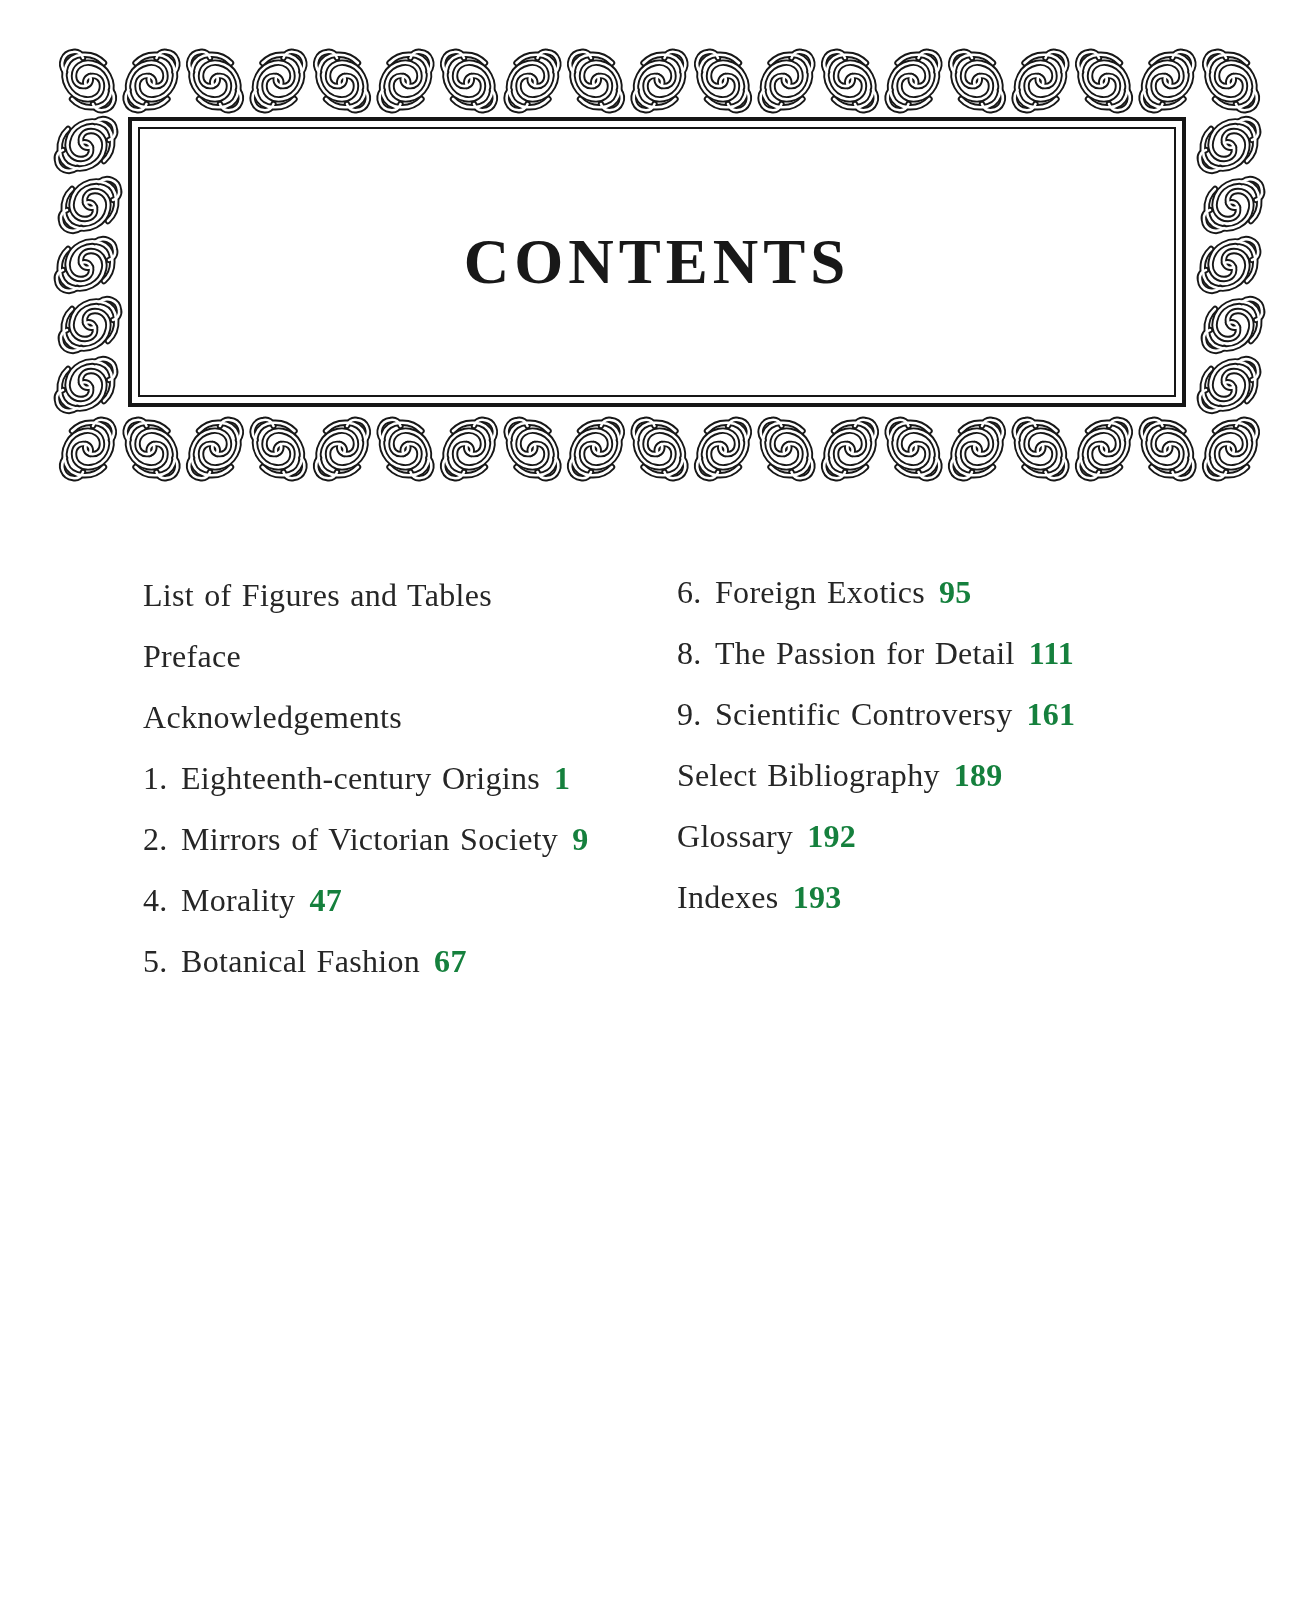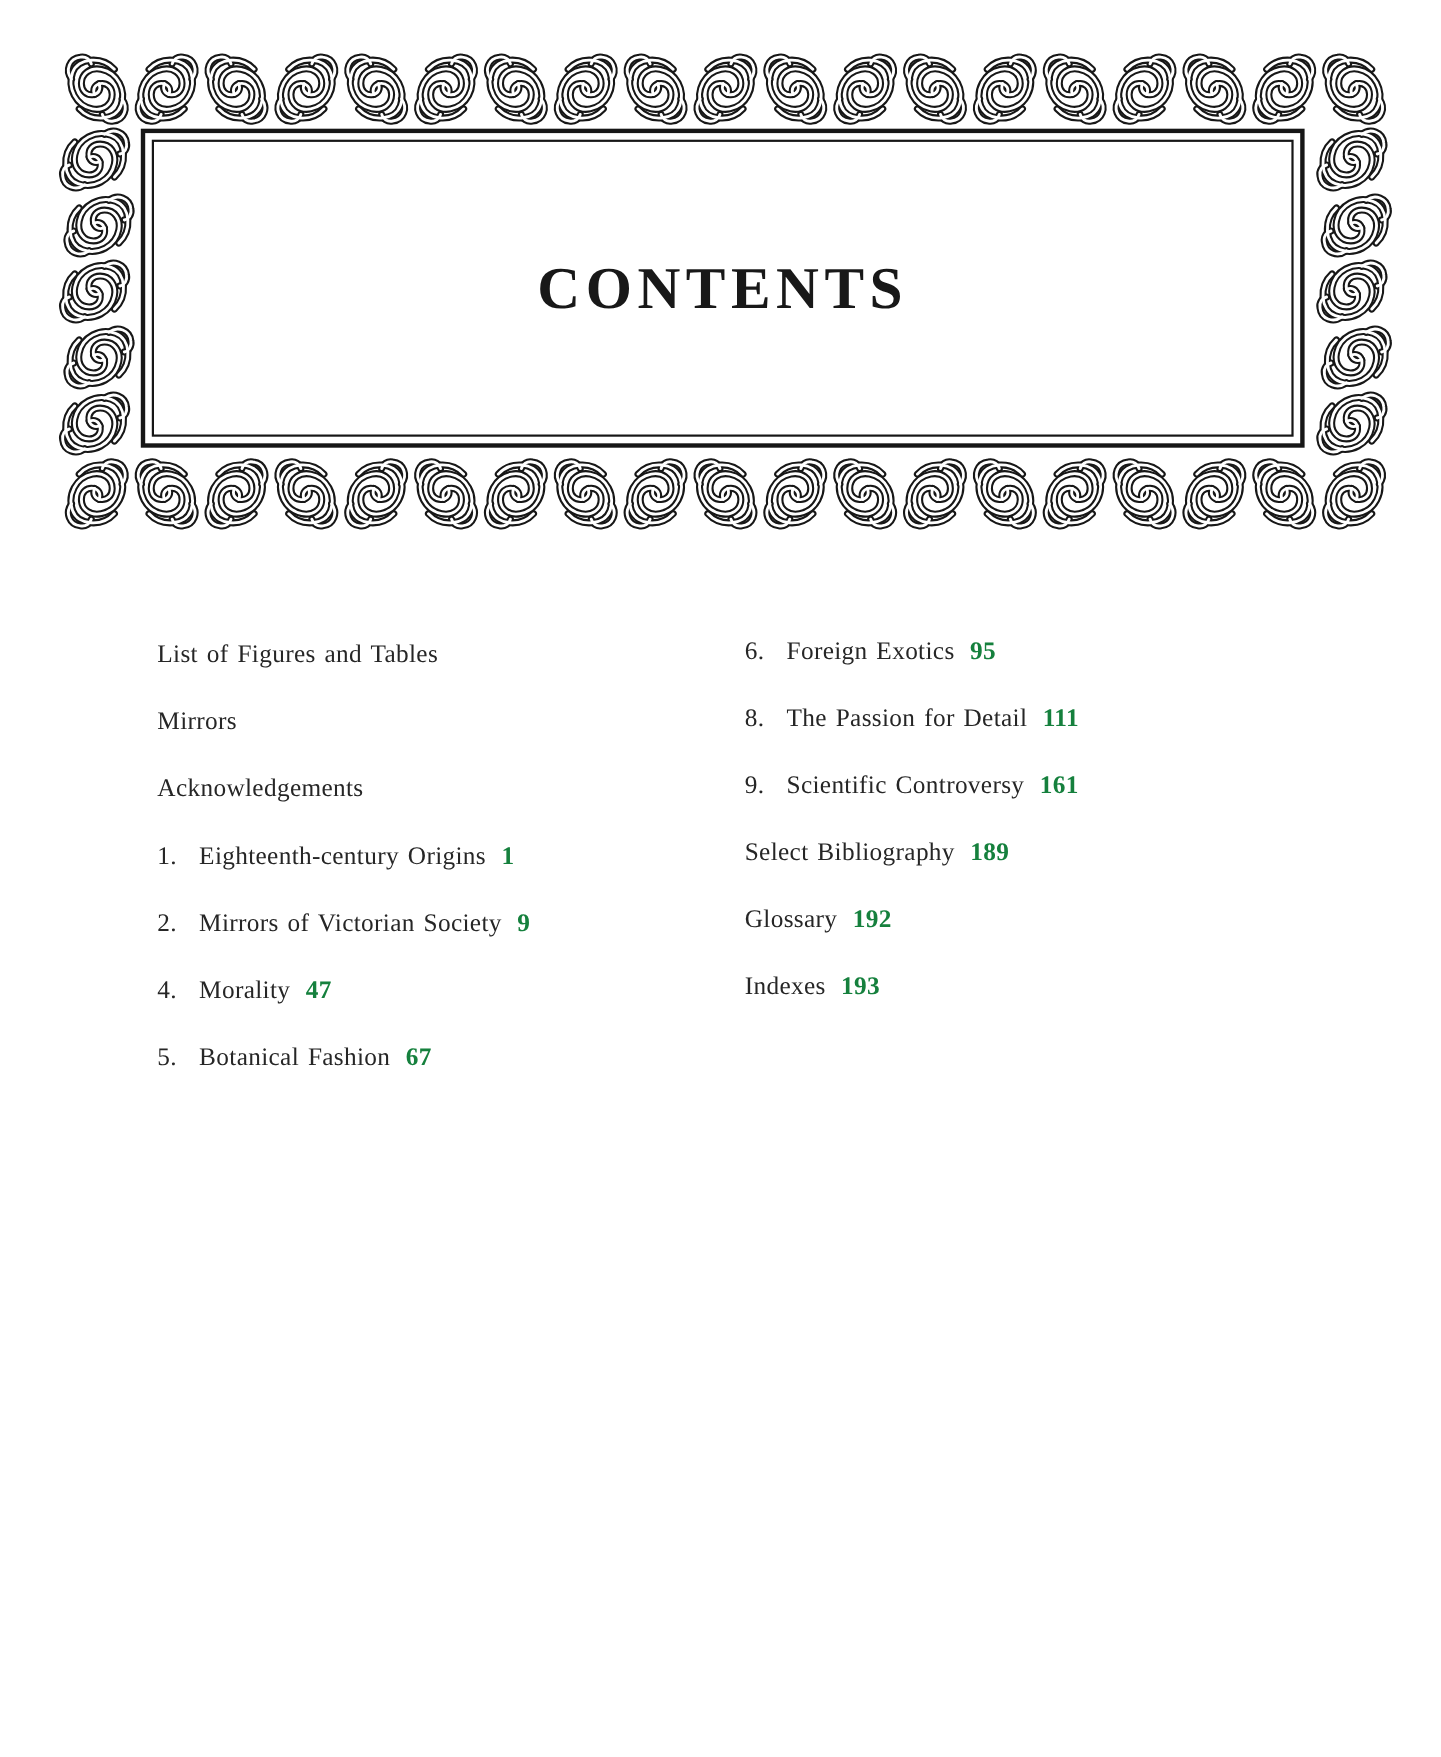--- a/index.html
+++ b/index.html
@@ -24,28 +24,28 @@
   .frame{
     position:absolute;left:71px;top:69px;width:1058px;height:290px;
     box-sizing:border-box;border:4px solid #161616;background:#ffffff;padding:6px;
   }
   .frame-inner{
     width:100%;height:100%;box-sizing:border-box;border:2px solid #161616;
     display:flex;align-items:center;justify-content:center;
   }
   .page-title{
     margin:0;
-    font-size:54px;font-weight:bold;letter-spacing:5px;
+    font-size:63px;font-weight:bold;letter-spacing:5px;
     color:#181818;
     text-align:right;
   }
   
   .toc-col{
     position:absolute;
-    font-size:23px;letter-spacing:0.3px;word-spacing:2px;
+    font-size:32px;letter-spacing:0.3px;word-spacing:2px;
     color:#262626;
   }
   .toc-col-left{left:143px;top:578px;}
   .toc-col-right{left:677px;top:575px;}
   .toc-item{height:34px;line-height:34px;margin-bottom:27px;white-space:nowrap;}
   .num{display:inline-block;width:38px;}
   .page{font-weight:bold;margin-left:14px;color:#15803d;}
 </style>
 </head>
 <body>
@@ -129,21 +129,21 @@
         <h1 class="page-title">CONTENTS</h1>
       </div>
     </div>
   </div>
 
   <div class="toc-col toc-col-left">
     <div class="toc-item">
       <span class="label">List of Figures and Tables</span>
     </div>
     <div class="toc-item">
-      <span class="label">Mirrors</span>
+      <span class="label">Preface</span>
     </div>
     <div class="toc-item">
       <span class="label">Acknowledgements</span>
     </div>
     <div class="toc-item">
       <span class="num">1.</span><span class="label">Eighteenth-century Origins</span><span class="page">1</span>
     </div>
     <div class="toc-item">
       <span class="num">2.</span><span class="label">Mirrors of Victorian Society</span><span class="page">9</span>
     </div>

